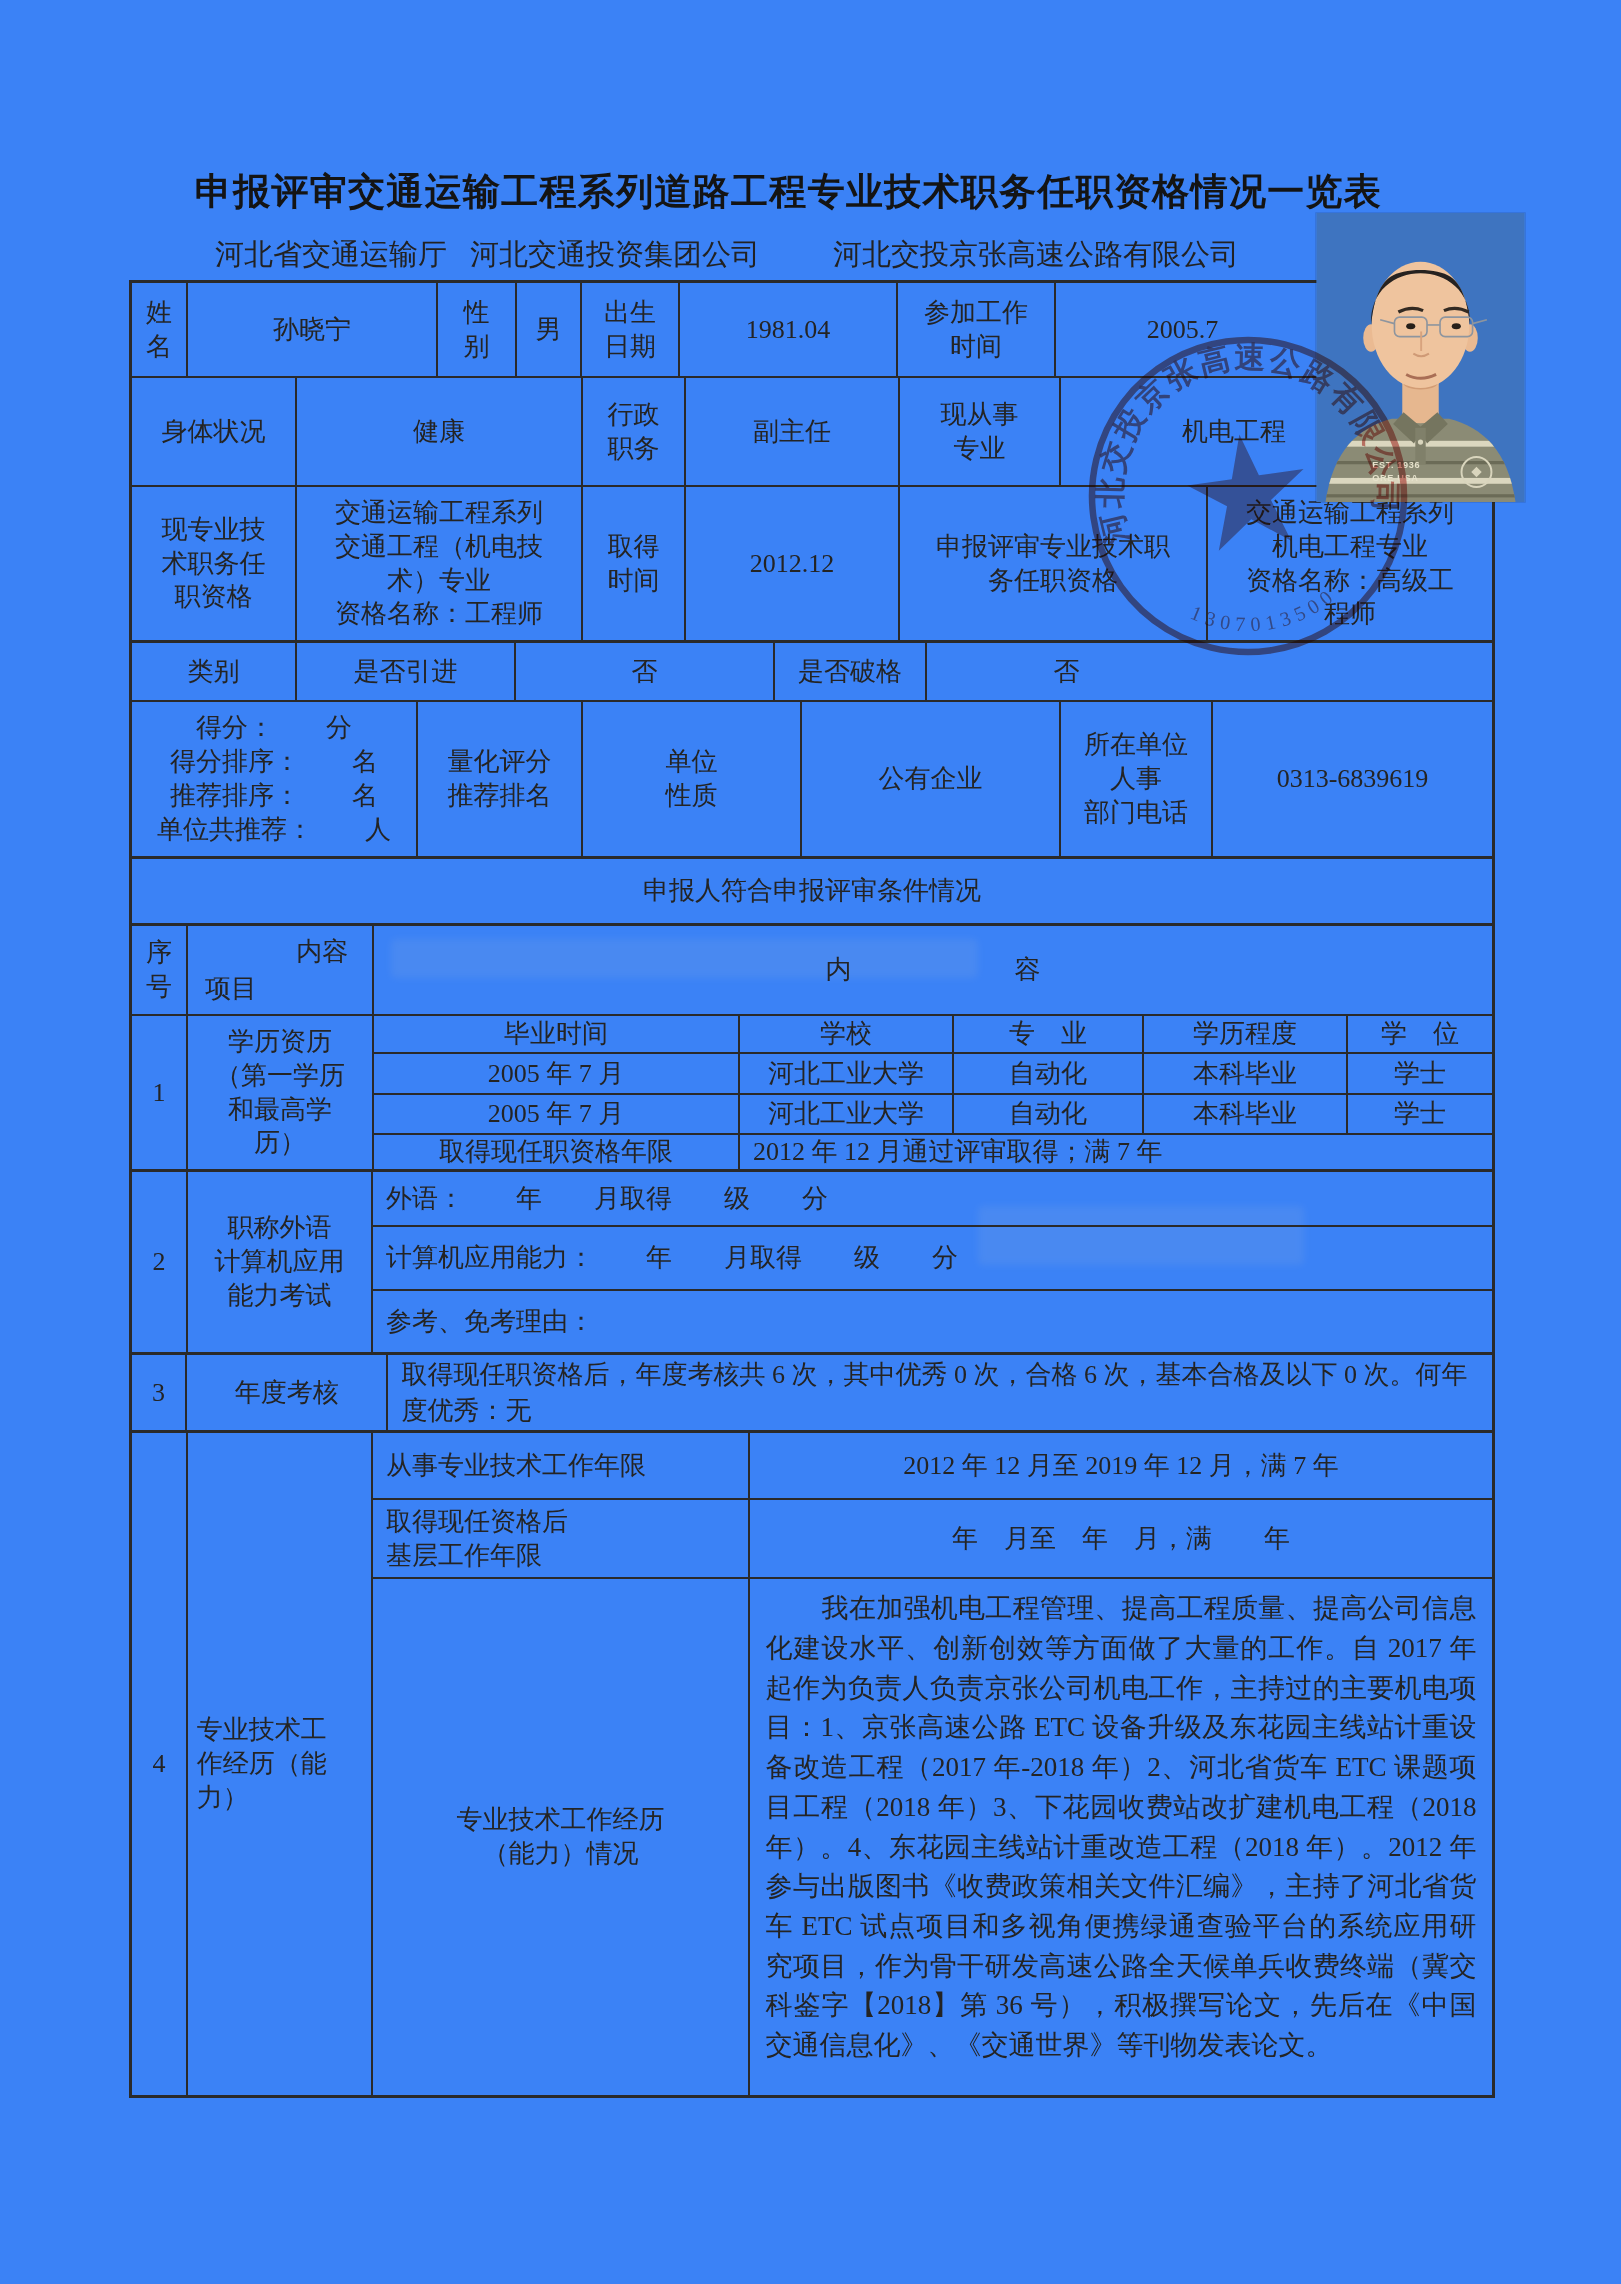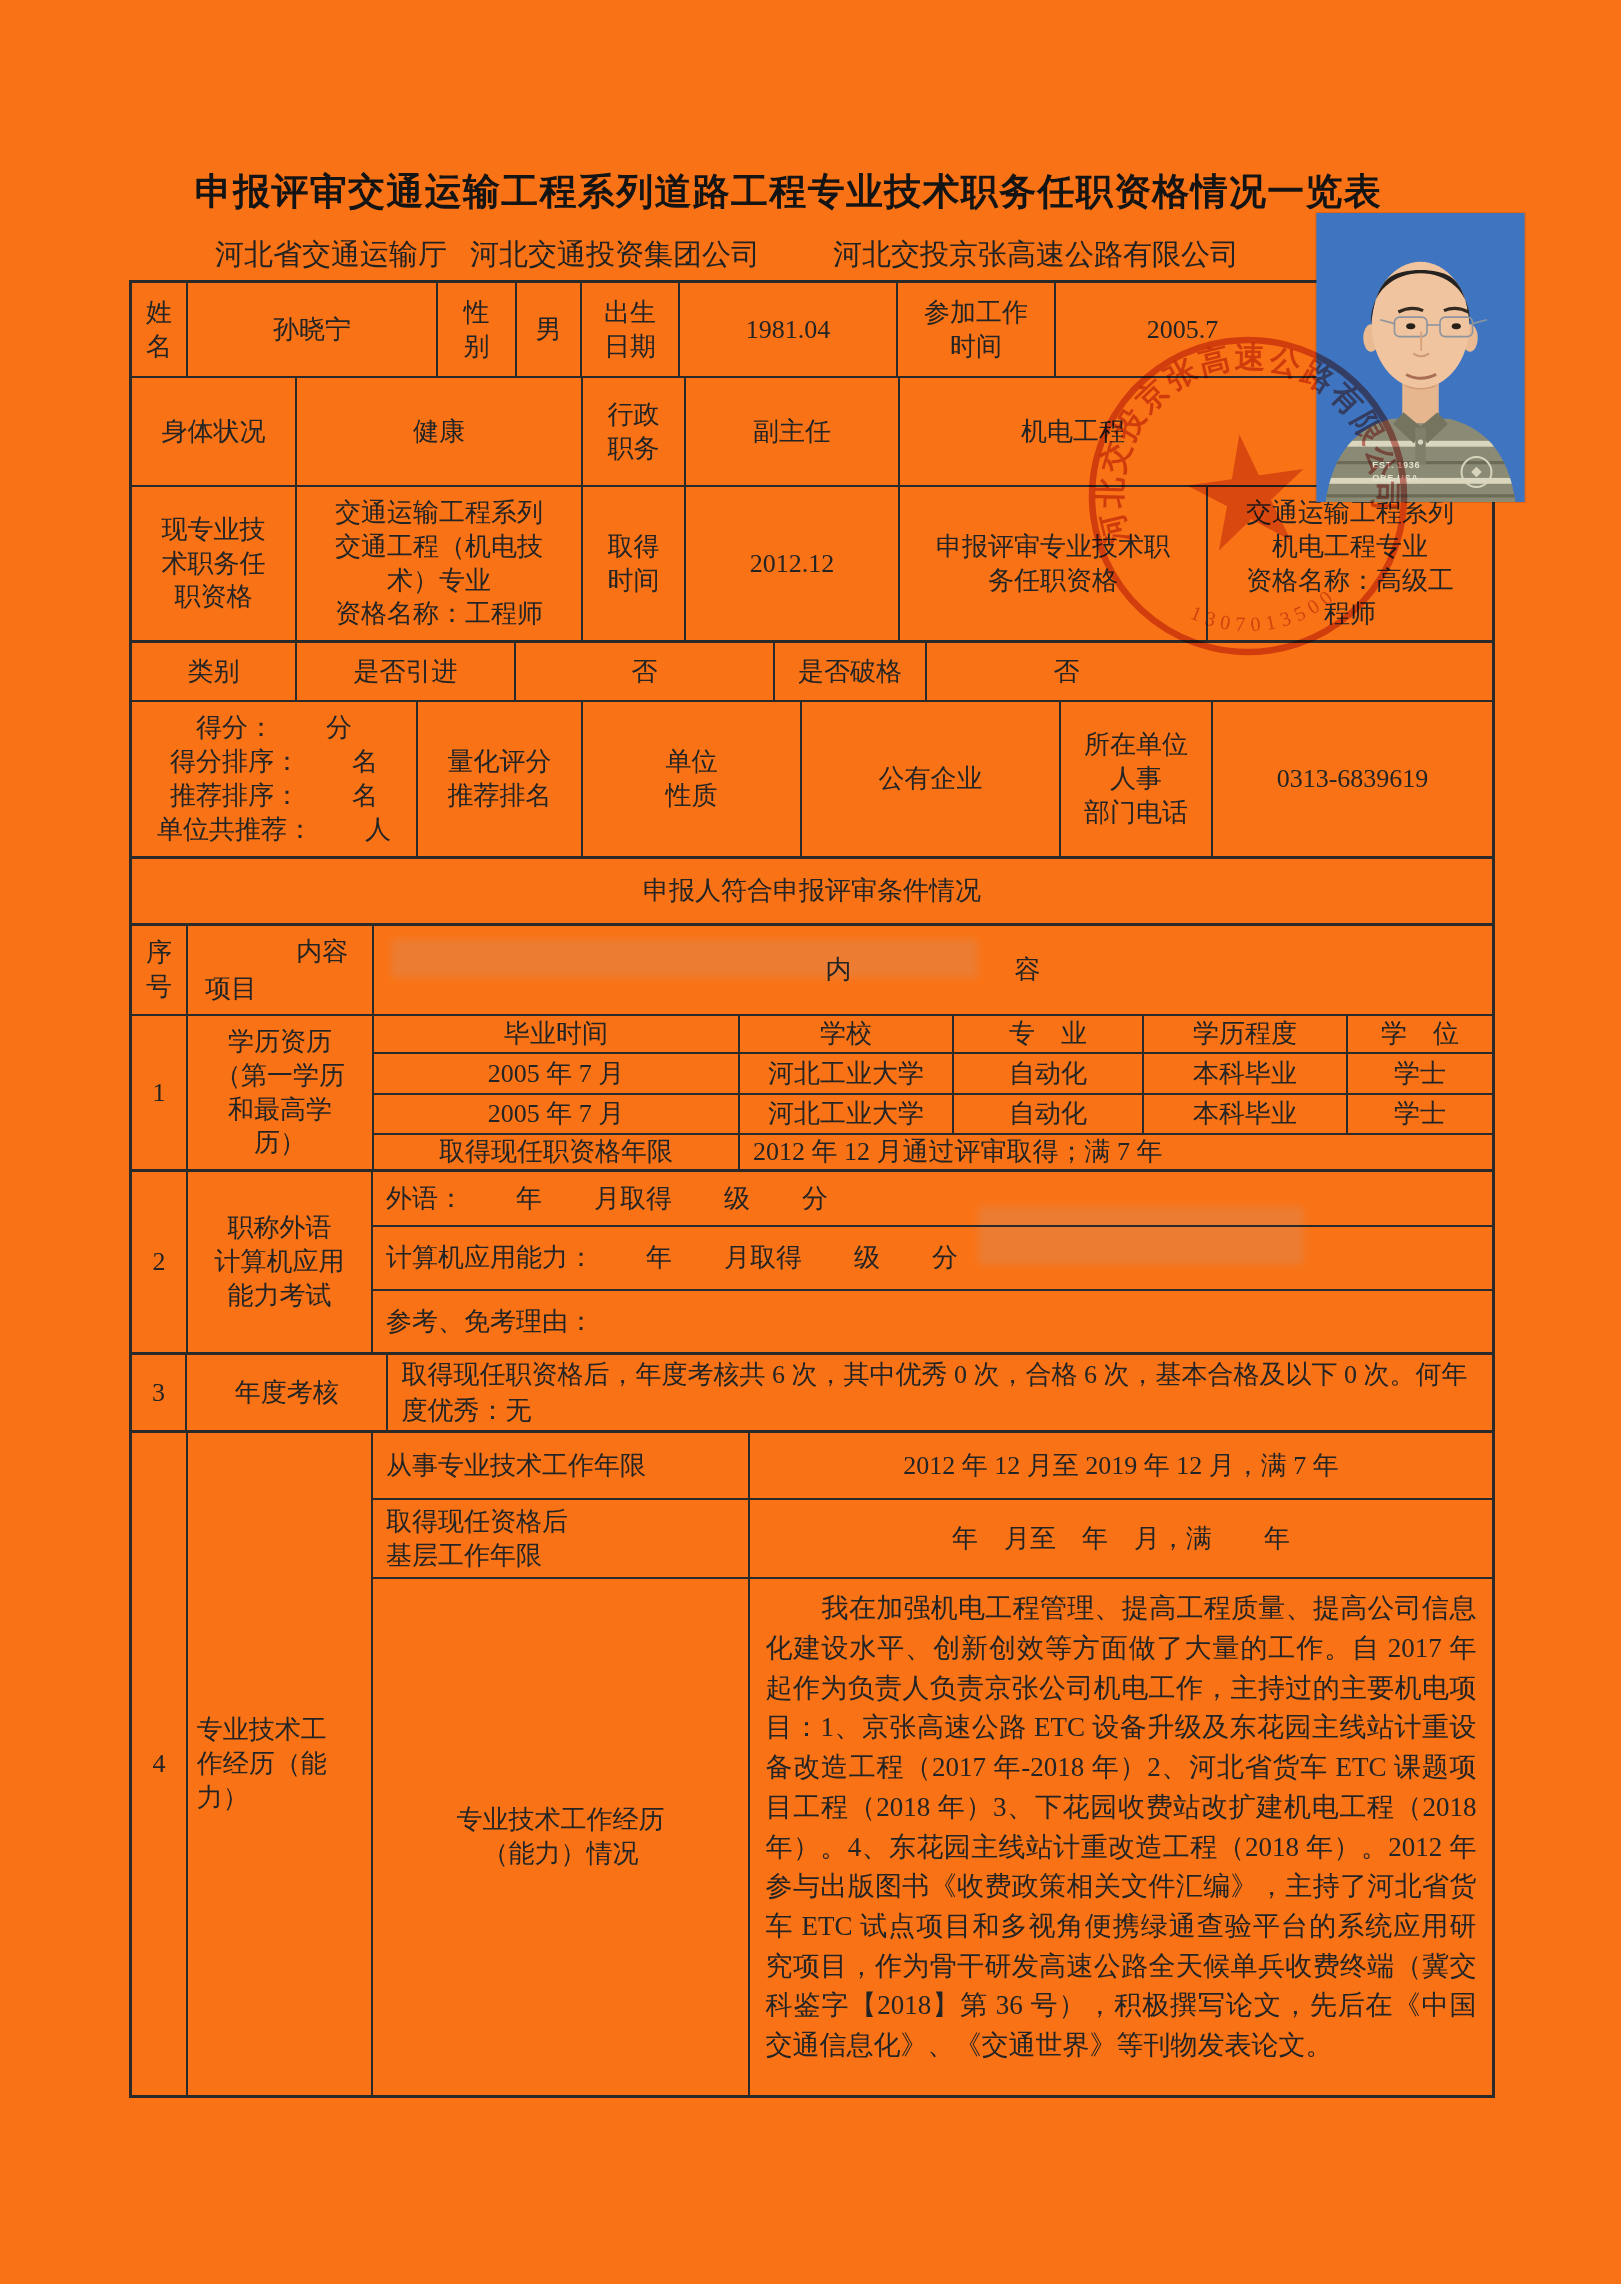--- a/index.html
+++ b/index.html
@@ -1,17 +1,17 @@
 <!DOCTYPE html>
 <html style="font-size:10.4px"><head>
 <meta charset="utf-8">
 <style>
   html,body{margin:0;padding:0;}
   body{width:1622px;height:2284px;background:#efefec;font-family:"Liberation Serif",serif;color:#1e1e1e;}
-  .page{position:relative;width:1622px;height:2284px;background:#f97316;overflow:hidden;}
+  .page{position:relative;width:1622px;height:2284px;background:#3b82f6;overflow:hidden;}
   .title{position:absolute;top:167px;left:13px;width:1551px;text-align:center;
          font-family:"Liberation Sans",sans-serif;font-weight:700;font-size:37px;letter-spacing:1.3px;color:#141414;}
   .subtitle{position:absolute;top:235px;left:215px;font-size:29px;display:flex;white-space:nowrap;color:#222;}
   .subtitle .o1{margin-right:23px}
   .subtitle .o2{margin-right:73px}
   .tbl{position:absolute;left:129px;top:280px;width:1360px;border:3.3px solid #2a2a2a;}
   .row{display:flex;border-bottom:2px solid #2a2a2a;}
   .row.thk{border-bottom-width:3.9px;}
   .row.lastrow{border-bottom:none;}
   .cell{box-sizing:border-box;border-right:2px solid #2a2a2a;display:flex;align-items:center;justify-content:center;
@@ -64,20 +64,22 @@
 时间</div>
       <div class="cell last" style="width:436px;padding-right:183px">2005.7</div>
     </div>
 
     <div class="row" style="height:107px">
       <div class="cell" style="width:165px">身体状况</div>
       <div class="cell" style="width:286px">健康</div>
       <div class="cell" style="width:103px">行政
 职务</div>
       <div class="cell" style="width:214px">副主任</div>
+      <div class="cell" style="width:161px">现从事
+专业</div>
       <div class="cell last" style="width:431px;padding-right:85px">机电工程</div>
     </div>
 
     <div class="row thk" style="height:153px">
       <div class="cell" style="width:165px">现专业技
 术职务任
 职资格</div>
       <div class="cell" style="width:286px">交通运输工程系列
 交通工程（机电技
 术）专业

